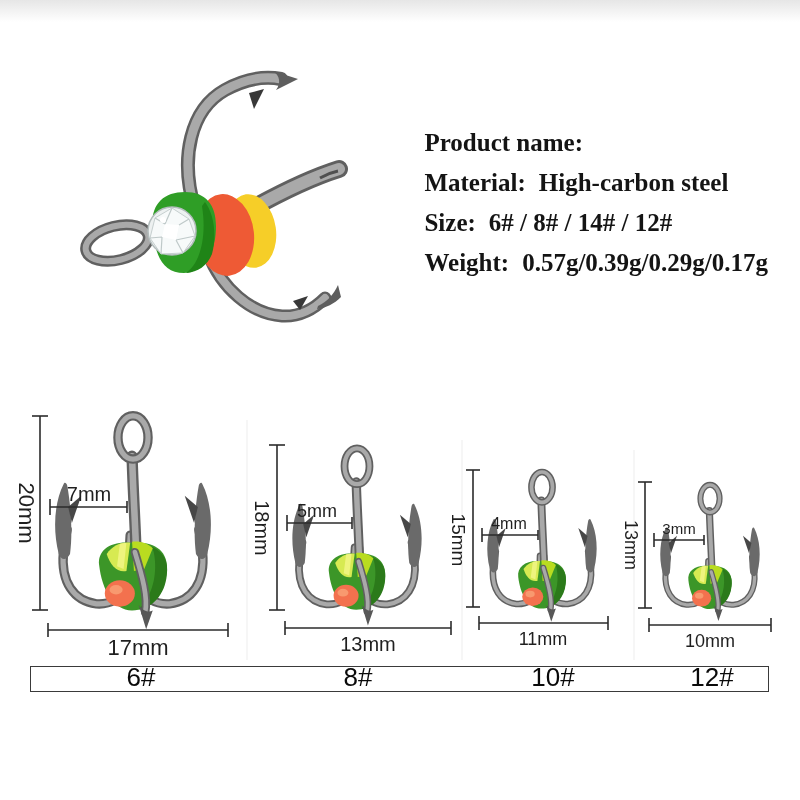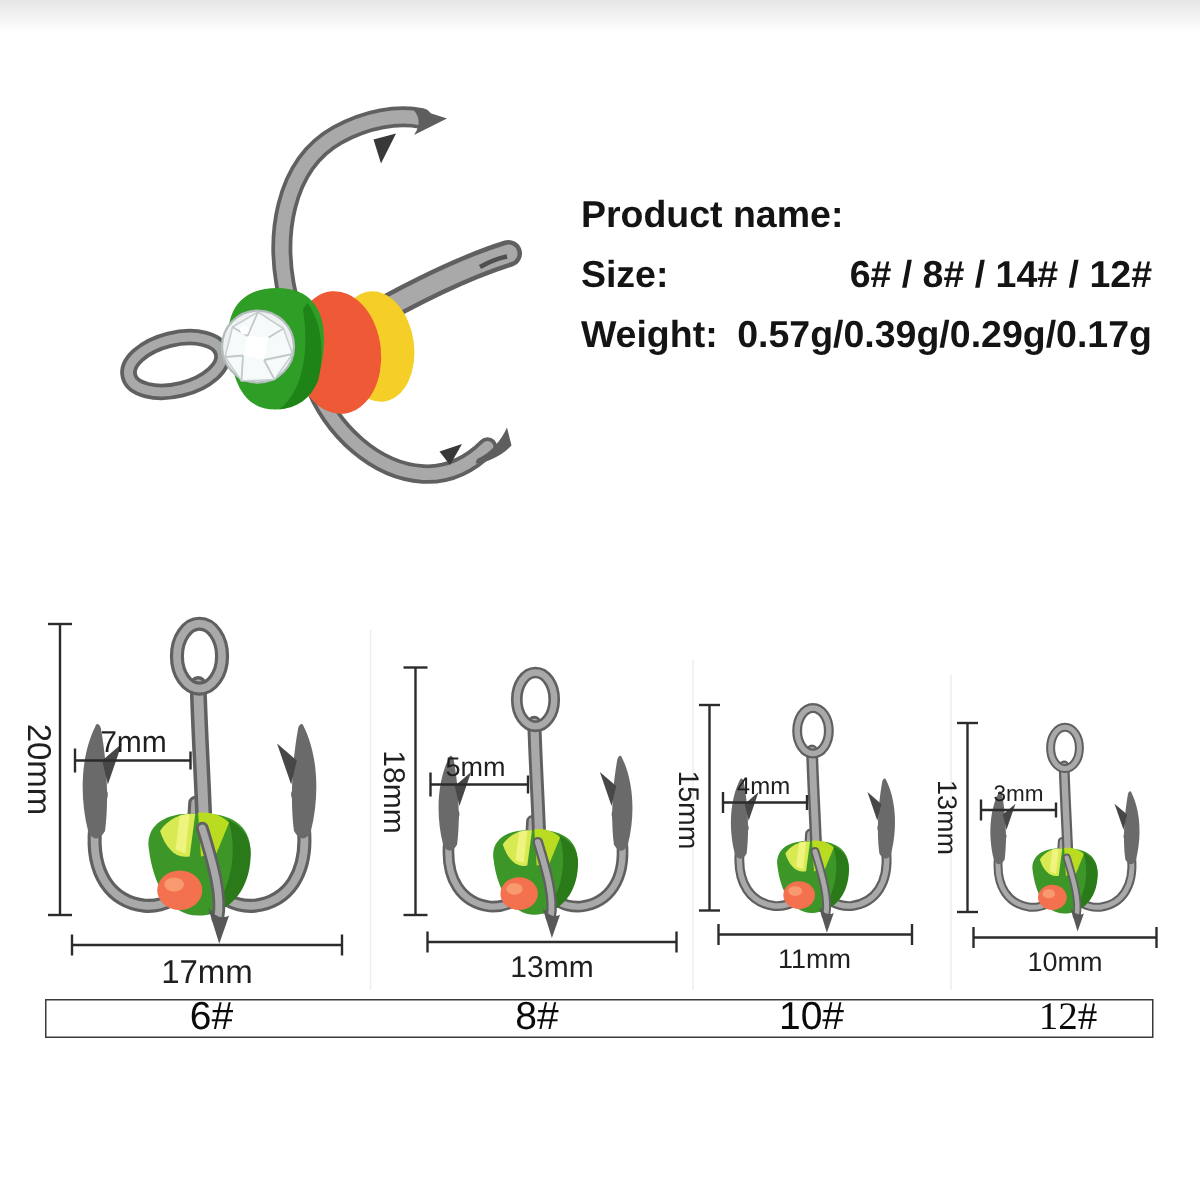--- a/index.html
+++ b/index.html
@@ -18,35 +18,35 @@
   .m-lite{fill:none;stroke:#a9a9a9;stroke-linecap:round;}
 
   
   .dim{stroke:#2b2b2b;stroke-width:1.6;}
   .seam{stroke:#ededed;stroke-width:1;}
   .dim-t{font-family:"Liberation Sans",sans-serif;fill:#1f1f1f;text-anchor:middle;}
 
   
   .info{position:absolute;top:123px;right:32px;text-align:right;}
   .info-row{
-    height:40px;display:flex;justify-content:space-between;align-items:center;
-    font-family:Liberation Sans, sans-serif;font-weight:700;font-size:25px;color:#141414;
+    height:40px;display:flex;justify-content:flex-start;align-items:center;
+    font-family:Liberation Serif, serif;font-weight:700;font-size:25px;color:#141414;
   }
   .info-row .lbl{margin-right:13px;}
 
   
   .size-box{
     position:absolute;left:30px;top:666px;width:737px;height:24px;
     border:1.5px solid #3a3a3a;background:#ffffff;
   }
   .size-label{
     position:absolute;top:50%;transform:translate(-50%,-54%);
     font-size:26px;color:#0a0a0a;font-family:"Liberation Sans",sans-serif;
   }
-  .sl-1{left:110px;} .sl-2{left:327px;} .sl-3{left:510px;} .sl-4{left:681px;font-family:Liberation Serif, serif;}
+  .sl-1{left:110px;} .sl-2{left:327px;} .sl-3{left:522px;} .sl-4{left:681px;}
 </style>
 </head>
 <body>
 
 <div class="top-shade"></div>
 
 <svg class="art" viewBox="0 0 800 800">
   <defs>
     <g id="armL">
       <path class="m-dark" stroke-width="10" d="M103,130 C107,178 88,205 61,203 C37,200 23,180 26,148 C27,141 28,133 30,124"></path>
@@ -179,20 +179,24 @@
     <line class="dim" x1="771" y1="618" x2="771" y2="632"></line>
     <text class="dim-t" font-size="18" x="710" y="647">10mm</text>
   </g>
 </svg>
 
 <div class="info">
   <div class="info-row">
     <span class="lbl">Product name:</span>
   </div>
   <div class="info-row">
+    <span class="lbl">Material:</span>
+    <span class="val">High-carbon steel</span>
+  </div>
+  <div class="info-row">
     <span class="lbl">Size:</span>
     <span class="val">6# / 8# / 14# / 12#</span>
   </div>
   <div class="info-row">
     <span class="lbl">Weight:</span>
     <span class="val">0.57g/0.39g/0.29g/0.17g</span>
   </div>
 </div>
 
 <div class="size-box">

